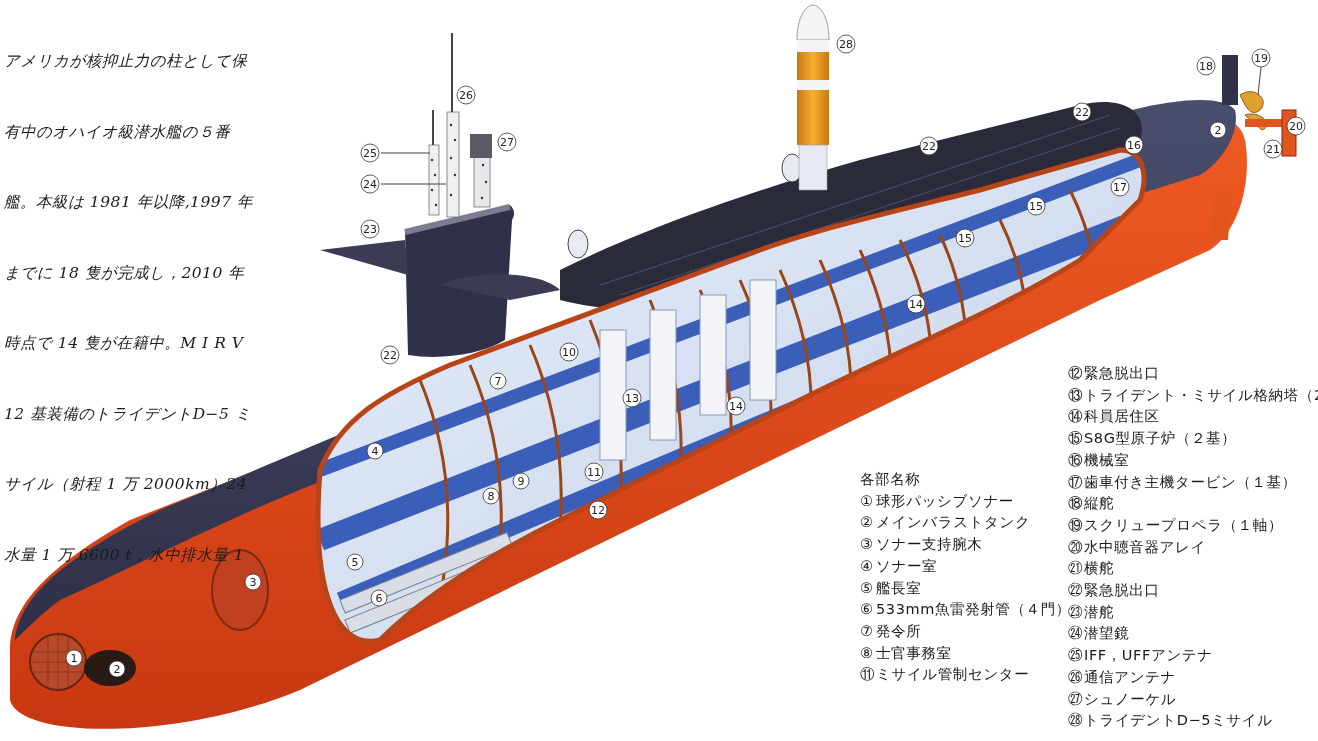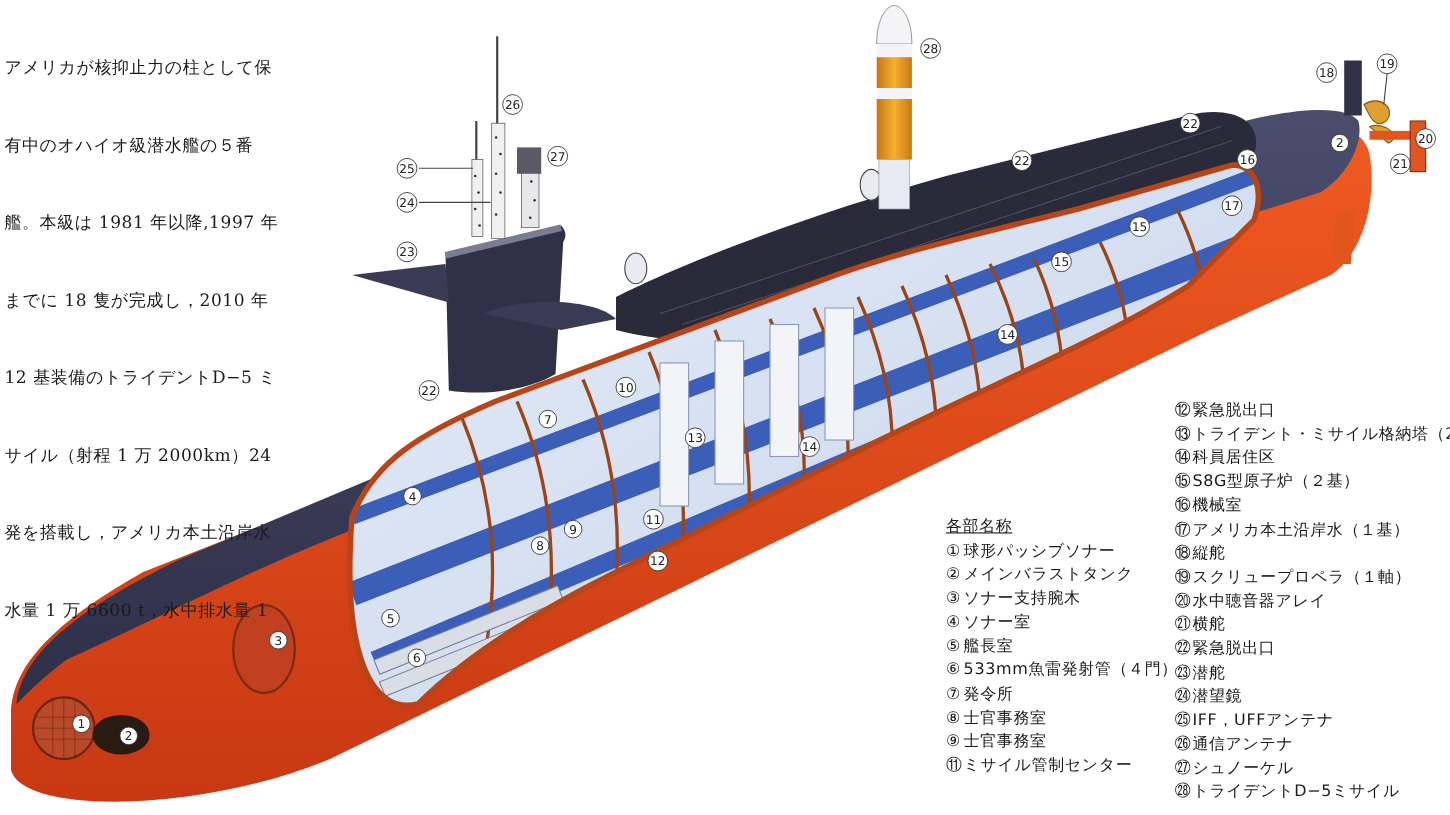--- a/index.html
+++ b/index.html
@@ -1,25 +1,25 @@
 <!DOCTYPE html>
 <html><head>
 <meta charset="utf-8">
 <style>
   html,body{margin:0;padding:0;}
   body{width:1318px;height:741px;background:#ffffff;position:relative;overflow:hidden;
        font-family:"DejaVu Serif","Liberation Serif",serif;color:#1a1a1a;}
   .desc{position:absolute;left:4px;top:3px;width:286px;font-size:15.5px;line-height:23.5px;
         letter-spacing:0.5px;white-space:pre-wrap;font-family:"DejaVu Serif",serif;}
-  .desc span{display:block;}
+  .desc span{display:block;font-style:italic;}
   svg.art{position:absolute;left:0;top:0;}
   .legend{position:absolute;font-family:"DejaVu Sans","Liberation Sans",sans-serif;font-size:14.5px;line-height:21.7px;letter-spacing:0.6px;}
   .legend-a{left:860px;top:469px;}
   .legend-b{left:1068px;top:363px;}
-  .legend .title{font-weight:normal;text-decoration:underline;}
+  .legend .title{font-weight:normal;}
   .legend .row{white-space:nowrap;}
   .num{display:inline-block;min-width:16px;}
   .callout text{font-family:"DejaVu Sans",sans-serif;font-size:11px;}
 </style>
 </head>
 <body>
 
 <svg class="art" width="1318" height="741" viewBox="0 0 1318 741">
   <defs>
     <linearGradient id="hullDark" x1="0" y1="0" x2="0" y2="1">
@@ -291,49 +291,48 @@
     <line x1="381" y1="184" x2="446" y2="184"></line>
     <line x1="1261" y1="67" x2="1258" y2="95"></line>
   </g>
 </svg>
 
 <div class="desc">
   <span>アメリカが核抑止力の柱として保</span>
   <span>有中のオハイオ級潜水艦の５番</span>
   <span>艦。本級は 1981 年以降,1997 年</span>
   <span>までに 18 隻が完成し，2010 年</span>
+  <span>時点で 14 隻が在籍中。M I R V</span>
   <span>12 基装備のトライデントD−5 ミ</span>
   <span>サイル（射程 1 万 2000km）24</span>
-  <span>発を搭載し，アメリカ本土沿岸水</span>
   <span>水量 1 万 6600 t，水中排水量 1</span>
   
   
 </div>
 
 <div class="legend legend-a">
   <div class="title">各部名称</div>
   <div class="row"><span class="num">①</span><span>球形パッシブソナー</span></div>
   <div class="row"><span class="num">②</span><span>メインバラストタンク</span></div>
   <div class="row"><span class="num">③</span><span>ソナー支持腕木</span></div>
   <div class="row"><span class="num">④</span><span>ソナー室</span></div>
   <div class="row"><span class="num">⑤</span><span>艦長室</span></div>
   <div class="row"><span class="num">⑥</span><span>533mm魚雷発射管（４門）</span></div>
   <div class="row"><span class="num">⑦</span><span>発令所</span></div>
   <div class="row"><span class="num">⑧</span><span>士官事務室</span></div>
-  <div class="row"><span class="num">⑨</span><span>士官事務室</span></div>
   <div class="row"><span class="num">⑪</span><span>ミサイル管制センター</span></div>
 </div>
 
 <div class="legend legend-b">
   <div class="row"><span class="num">⑫</span><span>緊急脱出口</span></div>
   <div class="row"><span class="num">⑬</span><span>トライデント・ミサイル格納塔（24基）</span></div>
   <div class="row"><span class="num">⑭</span><span>科員居住区</span></div>
   <div class="row"><span class="num">⑮</span><span>S8G型原子炉（２基）</span></div>
   <div class="row"><span class="num">⑯</span><span>機械室</span></div>
-  <div class="row"><span class="num">⑰</span><span>アメリカ本土沿岸水（１基）</span></div>
+  <div class="row"><span class="num">⑰</span><span>歯車付き主機タービン（１基）</span></div>
   <div class="row"><span class="num">⑱</span><span>縦舵</span></div>
   <div class="row"><span class="num">⑲</span><span>スクリュープロペラ（１軸）</span></div>
   <div class="row"><span class="num">⑳</span><span>水中聴音器アレイ</span></div>
   <div class="row"><span class="num">㉑</span><span>横舵</span></div>
   <div class="row"><span class="num">㉒</span><span>緊急脱出口</span></div>
   <div class="row"><span class="num">㉓</span><span>潜舵</span></div>
   <div class="row"><span class="num">㉔</span><span>潜望鏡</span></div>
   <div class="row"><span class="num">㉕</span><span>IFF，UFFアンテナ</span></div>
   <div class="row"><span class="num">㉖</span><span>通信アンテナ</span></div>
   <div class="row"><span class="num">㉗</span><span>シュノーケル</span></div>

